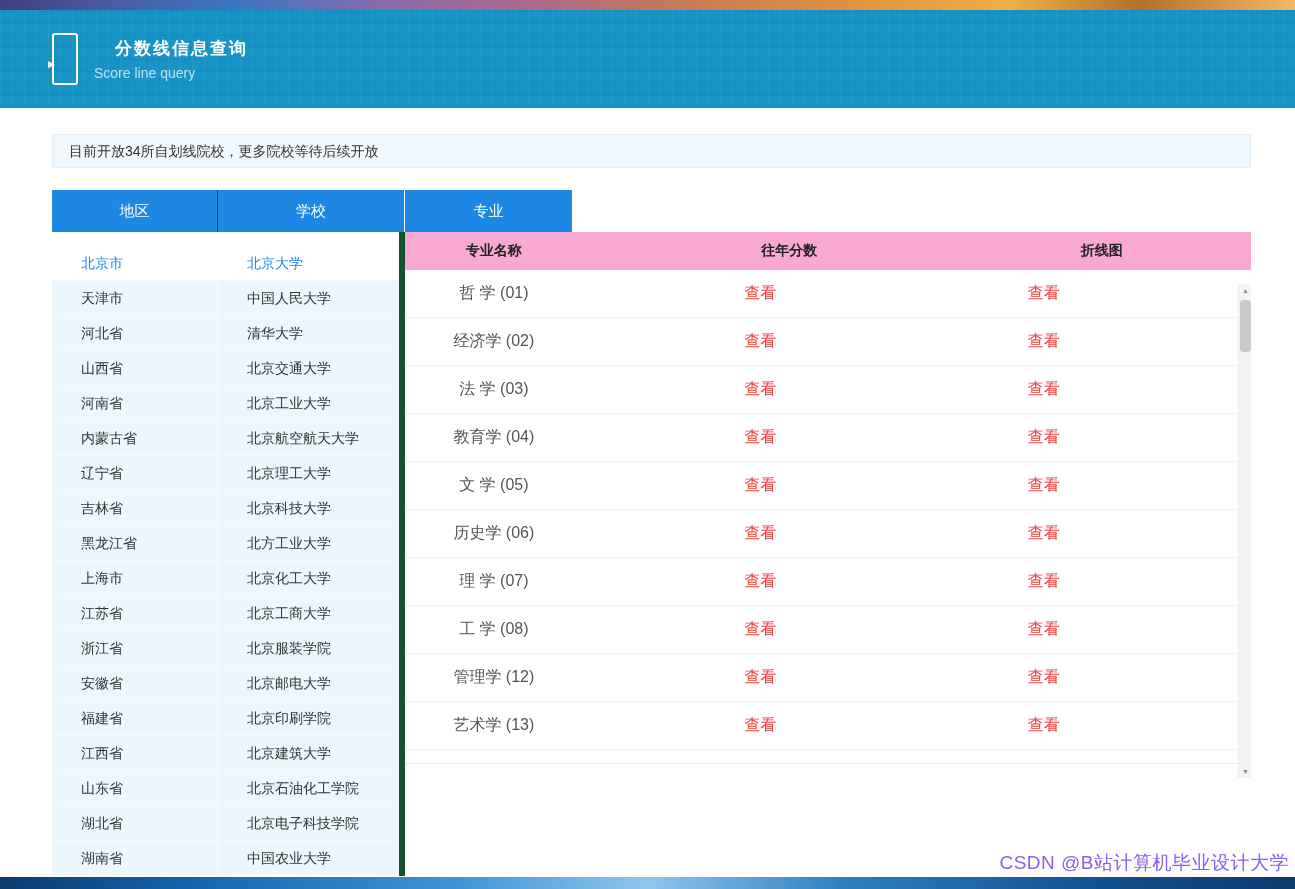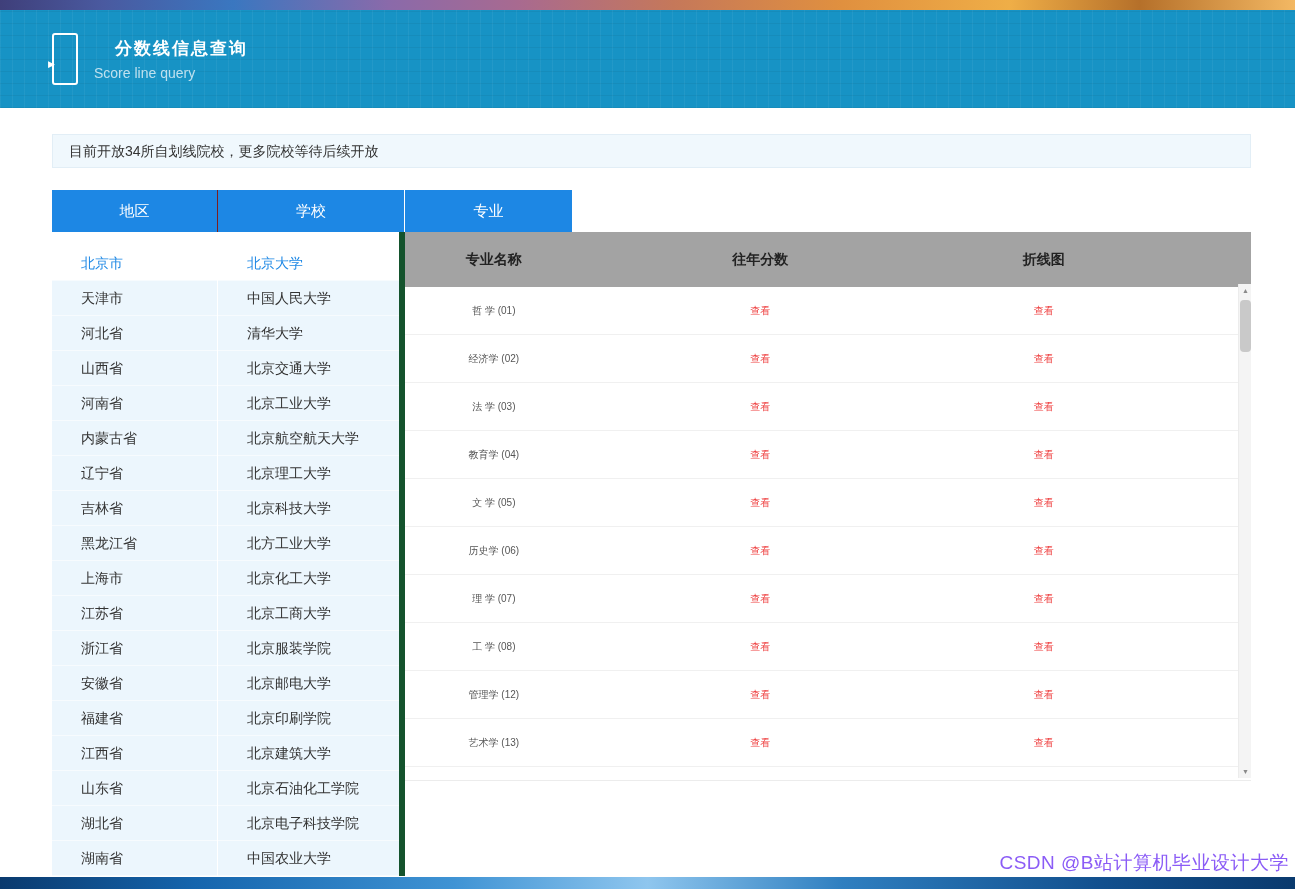--- a/index.html
+++ b/index.html
@@ -55,30 +55,30 @@
   .list-item {
     height: 35px; line-height: 35px; padding-left: 29px;
     font-size: 14px; color: #333; background: #ecf6fd;
     border-bottom: 1px solid #f7fbfe; cursor: pointer;
     white-space: nowrap; overflow: hidden;
   }
   .list-item.selected { background: #fff; color: #1e88e5; }
 
   .table-wrap { flex: 1; position: relative; }
   .thead {
-    height: 55px; background: #a3a3a3;
-    display: grid; grid-template-columns: 21% 42% 25% 1fr; align-items: center;
+    height: 38px; background: #f9a8d4;
+    display: grid; grid-template-columns: 21% 42% 25% 1fr; align-items: center; gap: 29px;
   }
   .th { text-align: center; font-size: 14px; font-weight: bold; color: #222; }
   .scroll-area { height: 494px; border-bottom: 1px solid #ececec; overflow: hidden; position: relative; }
   .tr {
     height: 48px; display: grid; grid-template-columns: 21% 42% 25% 1fr;
     align-items: center; border-bottom: 1px solid #f0f0f0;
   }
-  .td { text-align: center; font-size: 10px; color: #555; }
+  .td { text-align: center; font-size: 16px; color: #555; }
   .view-link { color: #ef4444; text-decoration: none; cursor: pointer; }
 
   .scrollbar {
     position: absolute; right: 0; top: 52px; width: 13px; height: 494px;
     background: #f4f4f4; border-left: 1px solid #ececec;
   }
   .sb-arrow {
     position: absolute; left: 0; width: 13px; height: 13px; line-height: 13px;
     text-align: center; font-size: 7px; color: #8a8a8a; cursor: pointer;
   }

